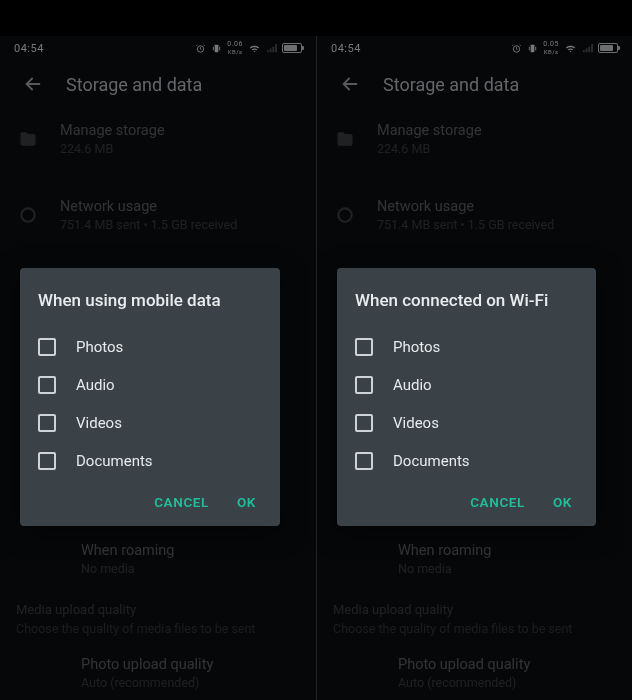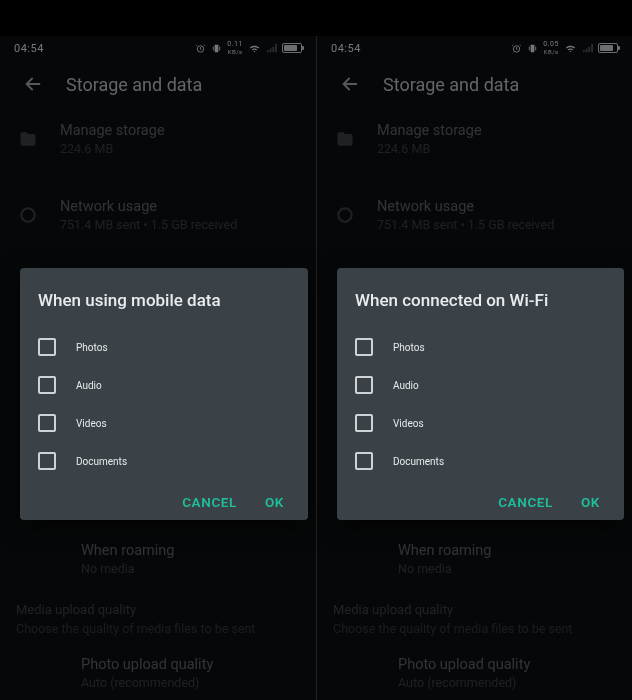--- a/index.html
+++ b/index.html
@@ -28,25 +28,25 @@
   .row .texts .label { color: #9aa0a4; font-size: 14.5px; }
   .row .texts .sub { color: #5b6165; font-size: 12.5px; margin-top: 2px; }
   .row .icon-slot { width: 24px; display: flex; justify-content: center; }
   .row.no-icon { padding-left: 81px; }
 
   .section-header { padding: 16px 16px 4px; color: #61676b; font-size: 13px; }
   .section-sub { padding: 0 16px 10px; color: #4e5458; font-size: 12.5px; }
 
   
   .scrim { position: absolute; inset: 0; background: rgba(0,0,0,.45); }
-  .dialog { position: absolute; left: 20px; right: 8px; top: 232px; background: #3a4247; border-radius: 4px; padding: 22px 18px 2px; box-shadow: 0 6px 24px rgba(0,0,0,.5); color: #e9ecee; }
+  .dialog { position: absolute; left: 20px; right: 36px; top: 232px; background: #3a4247; border-radius: 4px; padding: 22px 18px 8px; box-shadow: 0 6px 24px rgba(0,0,0,.5); color: #e9ecee; }
   .dialog h2 { font-size: 17px; font-weight: 500; margin-bottom: 18px; }
   .opt { display: flex; align-items: center; gap: 20px; padding: 10px 0; }
   .opt .cb { width: 18px; height: 18px; border: 2px solid #cfd3d6; border-radius: 2px; }
-  .opt .lbl { font-size: 10px; color: #e7eaec; }
+  .opt .lbl { font-size: 15px; color: #e7eaec; }
   .actions { display: flex; justify-content: flex-end; gap: 28px; padding: 14px 6px 8px; }
   .actions .btn { color: #1fbf9c; font-size: 13.5px; font-weight: 600; letter-spacing: .6px; cursor: pointer; }
 
   svg { display: block; }
   .dim { opacity: .7; }
   .below { opacity: .55; }
 </style>
 </head>
 <body>
 
@@ -63,21 +63,21 @@
             </svg>
           </span>
         <span>
             <svg width="11" height="11" viewBox="0 0 24 24" fill="#d9dbde">
               <rect x="8" y="4" width="8" height="16" rx="1"></rect>
               <rect x="4" y="8" width="2" height="8"></rect>
               <rect x="18" y="8" width="2" height="8"></rect>
             </svg>
           </span>
         <div class="net-speed">
-          <span>0.11</span>
+          <span>0.06</span>
           <span class="unit">KB/s</span>
         </div>
         <span>
             <svg width="13" height="11" viewBox="0 0 24 24" fill="#d9dbde">
               <path d="M12 20l-2-2c1-1 3-1 4 0zM6 14c3-3 9-3 12 0l-2 2c-2-2-6-2-8 0zM2 10c5-5 15-5 20 0l-2 2c-4-4-12-4-16 0z"></path>
             </svg>
           </span>
         <span class="dim">
             <svg width="11" height="11" viewBox="0 0 24 24" fill="#6a6e72">
               <path d="M2 20h4v-4H2zM8 20h4v-8H8zM14 20h4V8h-4zM20 20h4V2h-4z"></path>

